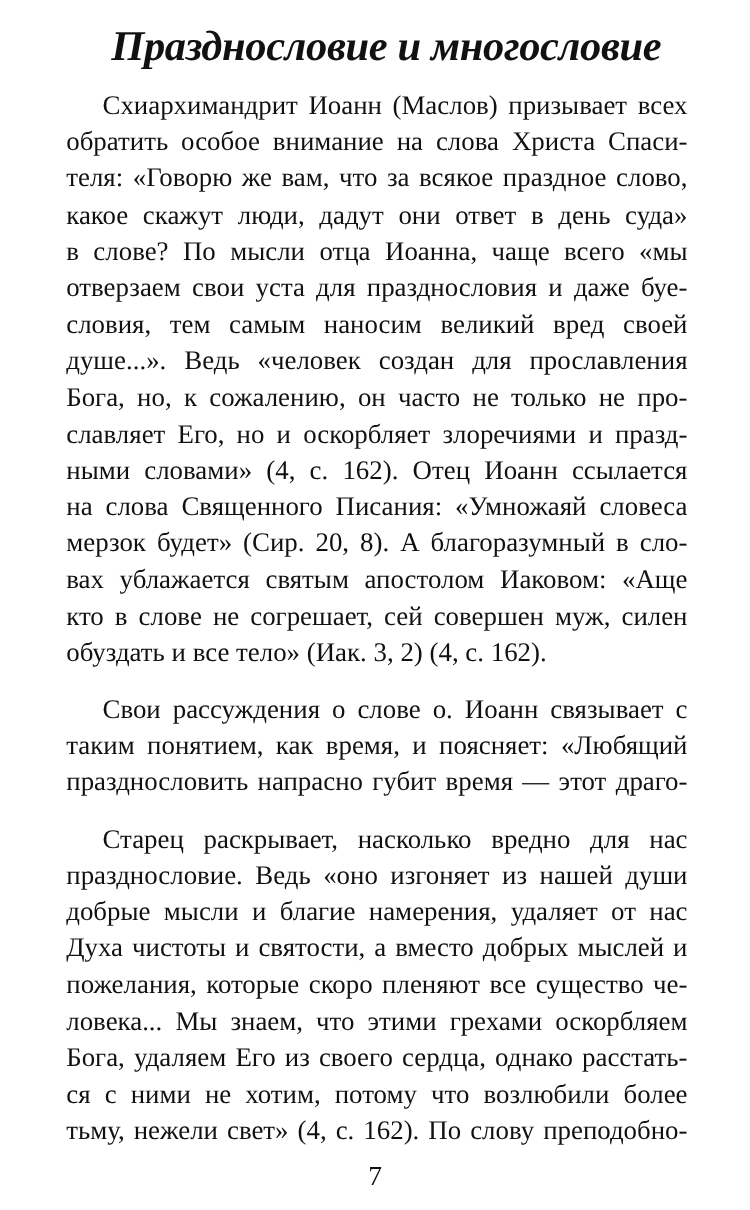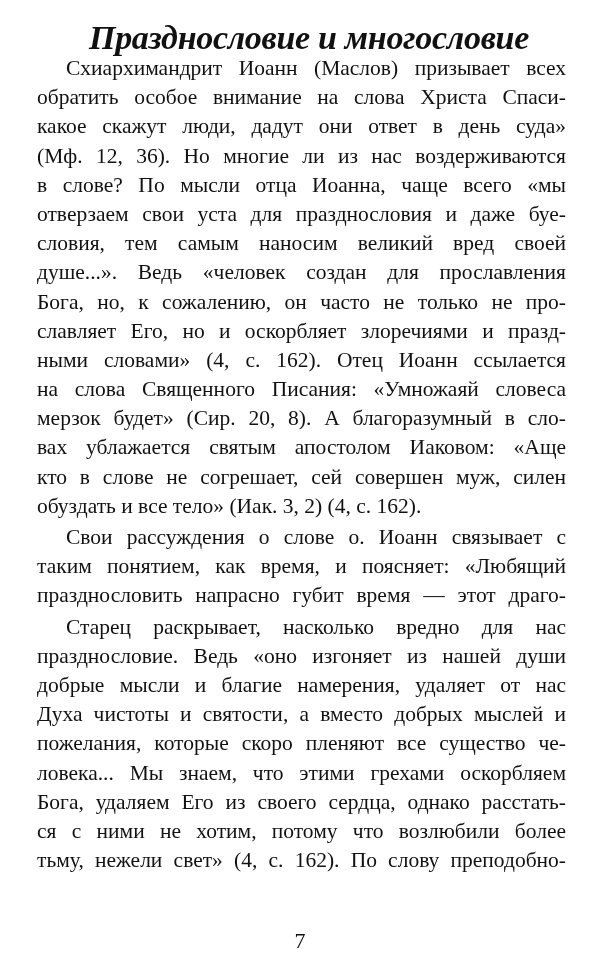--- a/index.html
+++ b/index.html
@@ -13,40 +13,40 @@
     font-family: "Liberation Serif", serif;
     font-style: italic; font-weight: bold; font-size: 34px;
     line-height: 32px; margin: 0 0 0 52px; letter-spacing: -0.3px;
   }
   .line {
     display: block; white-space: nowrap; text-align: justify;
     text-align-last: justify; height: 29.2px; overflow: visible;
   }
   .line.last { text-align-last: left; }
   .line.indent { padding-left: 29px; }
-  .para { margin: 0; }
+  .para { margin: 16px; }
   .para + .para { margin-top: 2px; }
   .it { }
   .pagenum {
     position: absolute; top: 928px; left: 0; width: 600px;
     text-align: center; font-family: "Liberation Serif", serif;
     font-size: 22px; color: #111;
   }
 </style>
 </head>
 <body>
 
 <div class="page">
   <h2 class="title">Празднословие и многословие</h2>
 
   <div class="para">
     <span class="line indent">Схиархимандрит Иоанн (Маслов) призывает всех</span>
     <span class="line">обратить особое внимание на слова Христа Спаси-</span>
+    <span class="line">теля: «Говорю же вам, что за всякое праздное слово,</span>
     <span class="line">какое скажут люди, дадут они ответ в день суда»</span>
-    <span class="line">(Мф. 12, 36). Но многие ли из нас воздерживаются</span>
     <span class="line">в слове? По мысли отца Иоанна, чаще всего «мы</span>
     <span class="line">отверзаем свои уста для празднословия и даже буе-</span>
     <span class="line">словия, тем самым наносим великий вред своей</span>
     <span class="line">душе...». Ведь «человек создан для прославления</span>
     <span class="line">Бога, но, к сожалению, он часто не только не про-</span>
     <span class="line">славляет Его, но и оскорбляет злоречиями и празд-</span>
     <span class="line">ными словами» (4, с. 162). Отец Иоанн ссылается</span>
     <span class="line">на слова Священного Писания: «Умножаяй словеса</span>
     <span class="line">мерзок будет» (Сир. 20, 8). А благоразумный в сло-</span>
     <span class="line">вах ублажается святым апостолом Иаковом: «Аще</span>

